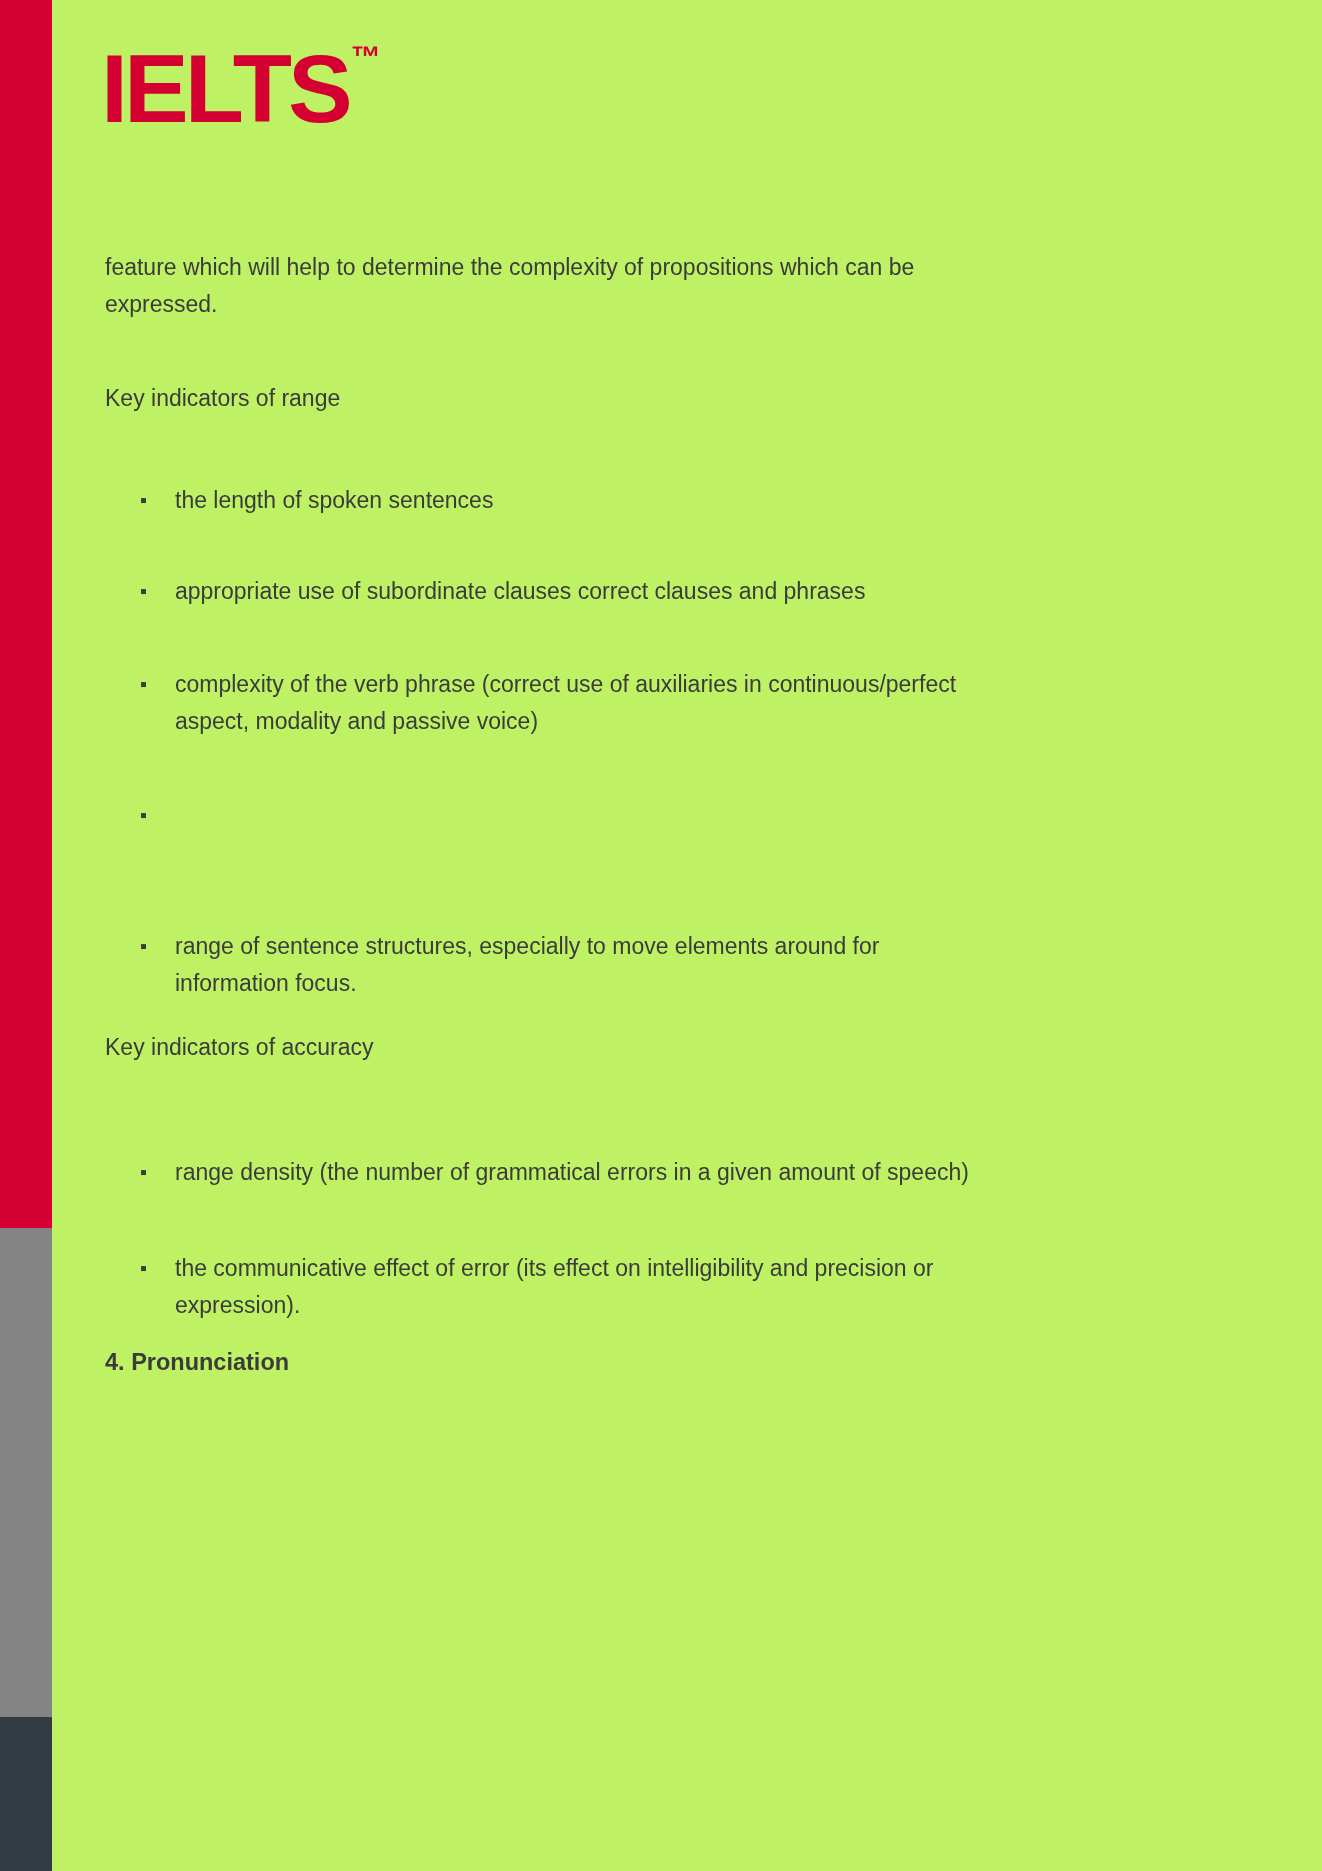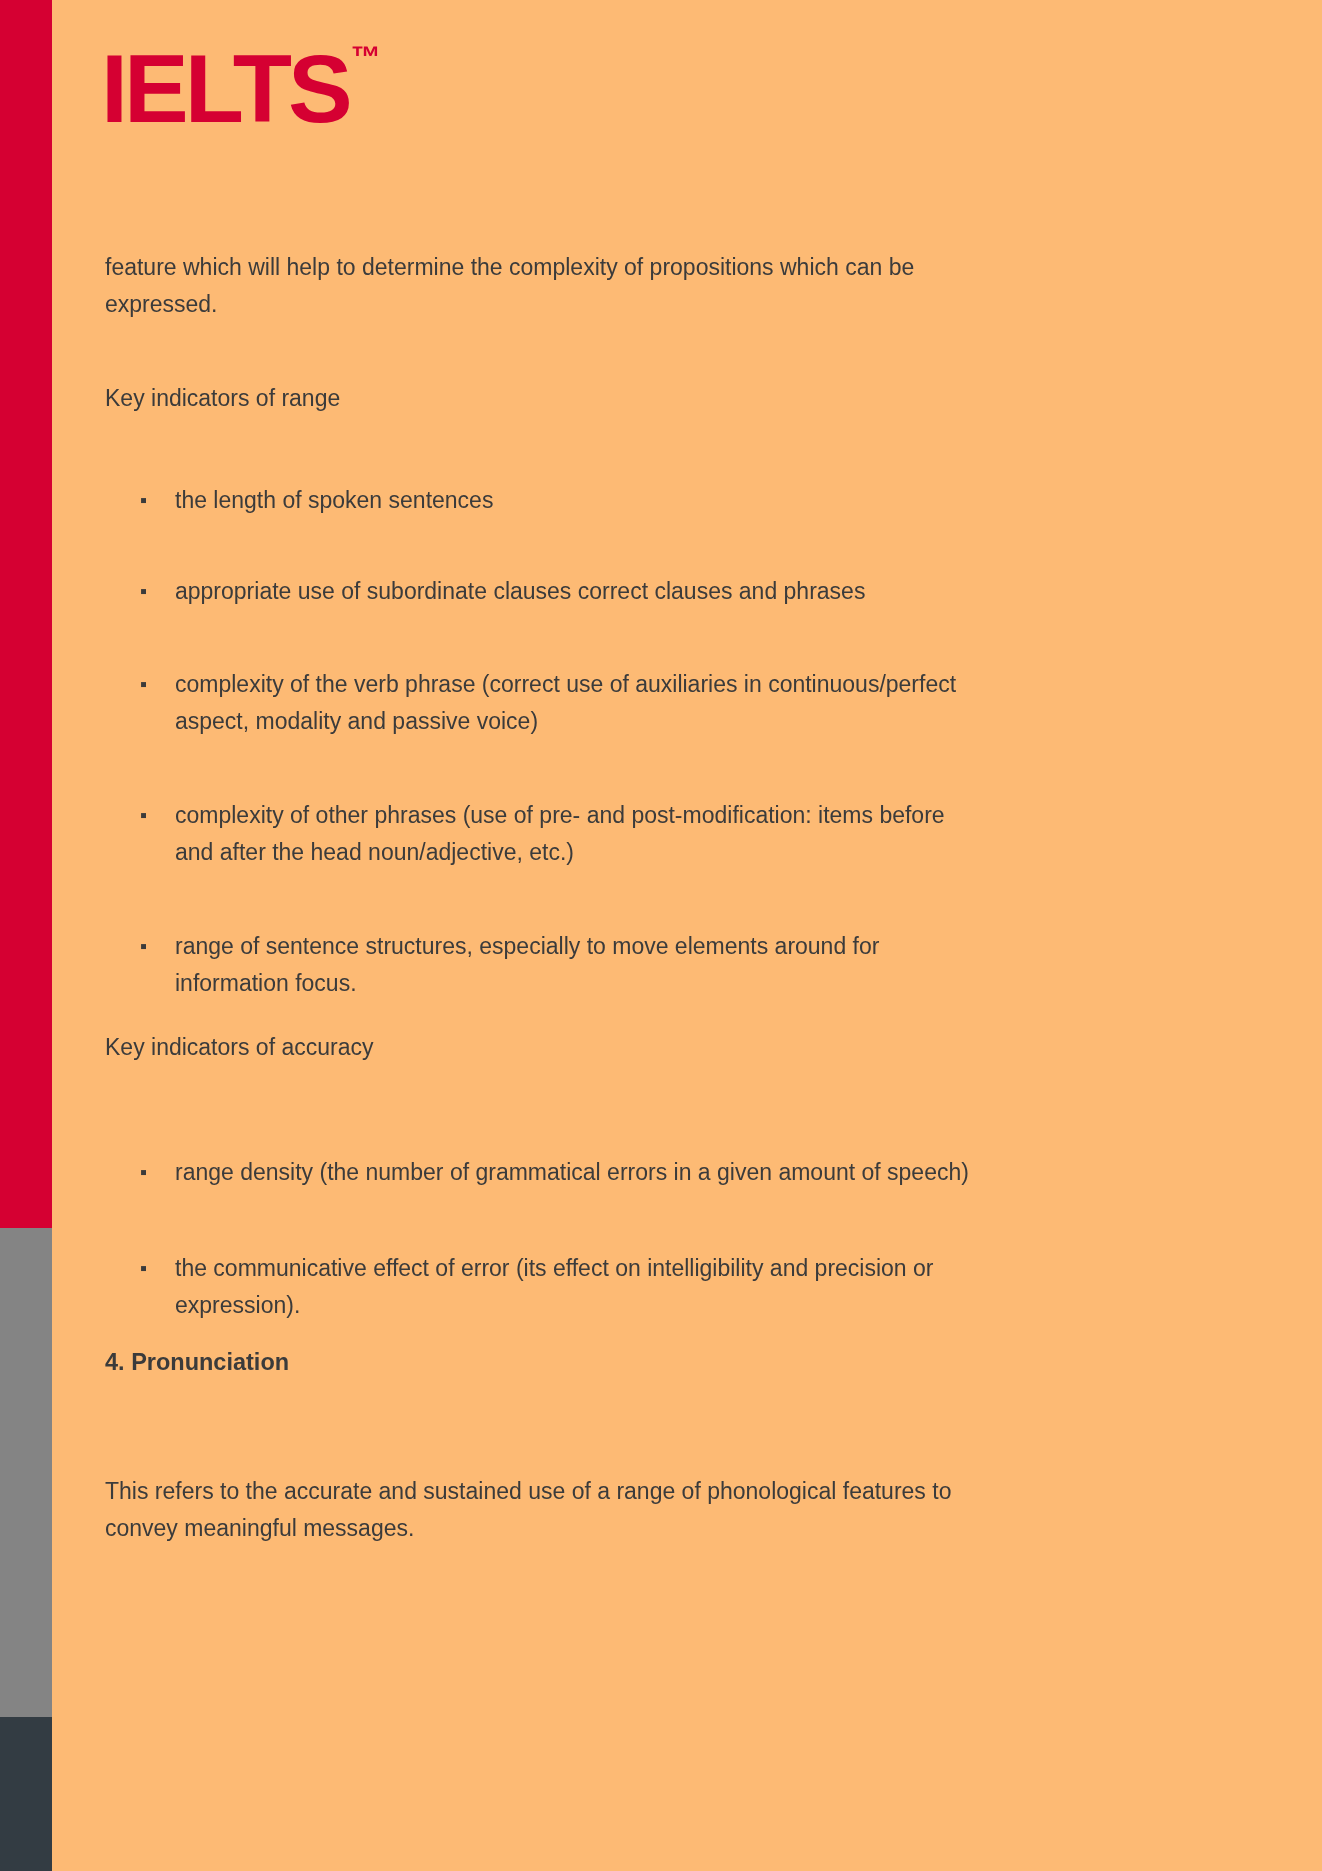--- a/index.html
+++ b/index.html
@@ -2,21 +2,21 @@
 <html style="--brand-red: #D50032; --bar-gray: #848484; --bar-dark: #333C43; --text-color: #3B3B3B;"><head>
 <meta charset="utf-8">
 <style>
   * { box-sizing: border-box; }
   html, body { margin: 0; padding: 0; background: #ffffff; }
 
   .page {
     position: relative;
     width: 1322px;
     height: 1871px;
-    background: #fdba74;
+    background: #bef264;
     font-family: "Liberation Sans", sans-serif;
     color: var(--text-color, #3B3B3B);
     overflow: hidden;
   }
 
   
   .edge-bar {
     position: absolute;
     left: 0; top: 0;
     width: 52px; height: 100%;
@@ -133,22 +133,20 @@
   </div>
 
   <div class="bullet-item" style="top:666px">
     <span class="bullet-marker">▪</span>
     <div class="bullet-text">complexity of the verb phrase (correct use of auxiliaries in continuous/perfect
 aspect, modality and passive voice)</div>
   </div>
 
   <div class="bullet-item" style="top:797px">
     <span class="bullet-marker">▪</span>
-    <div class="bullet-text">complexity of other phrases (use of pre- and post-modification: items before
-and after the head noun/adjective, etc.)</div>
   </div>
 
   <div class="bullet-item" style="top:928px">
     <span class="bullet-marker">▪</span>
     <div class="bullet-text">range of sentence structures, especially to move elements around for
 information focus.</div>
   </div>
 
   <h2 class="subhead" style="top:1029px">Key indicators of accuracy</h2>
 
@@ -158,21 +156,19 @@
   </div>
 
   <div class="bullet-item" style="top:1250px">
     <span class="bullet-marker">▪</span>
     <div class="bullet-text">the communicative effect of error (its effect on intelligibility and precision or
 expression).</div>
   </div>
 
   <h3 class="bold-head" style="top:1344px">4. Pronunciation</h3>
 
-  <p class="para" style="top:1473px">This refers to the accurate and sustained use of a range of phonological features to
-convey meaningful messages.</p>
 
   <footer class="footer">
     <span class="page-num">Page 3 of 4</span>
     <a href="#" class="site-link">IELTS.org</a>
   </footer>
 
 </div>
 
 </body></html>

